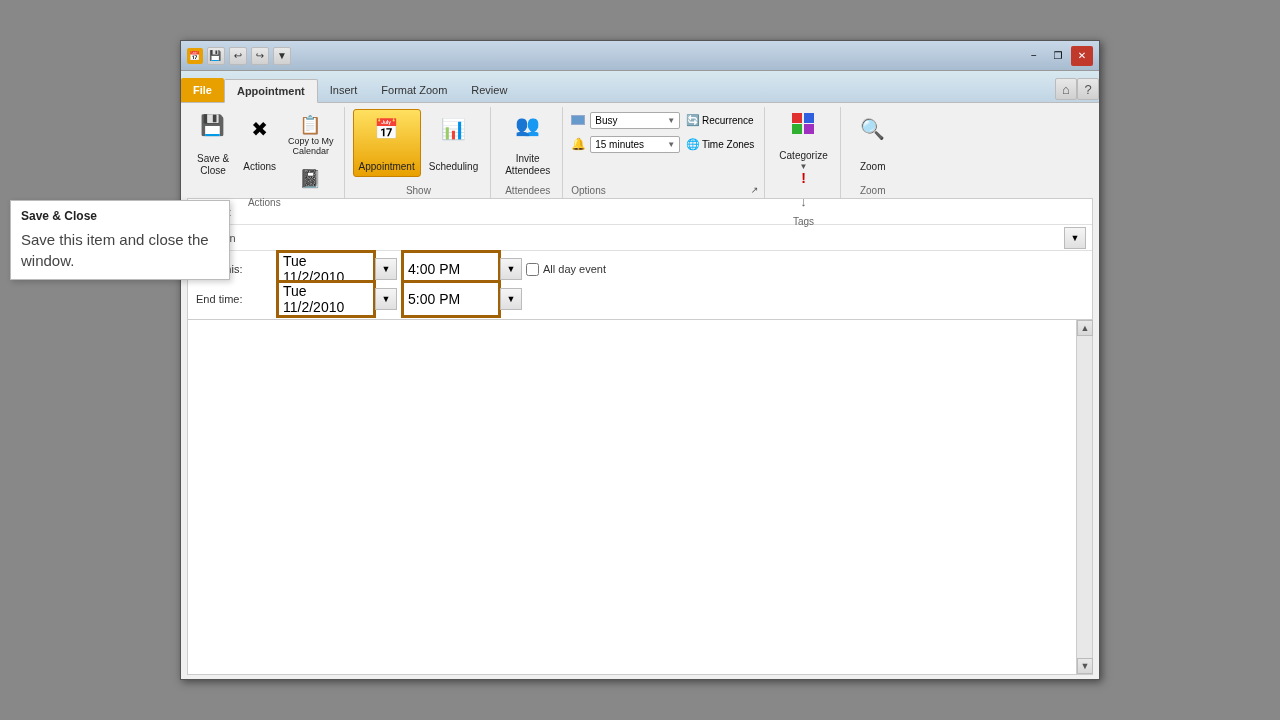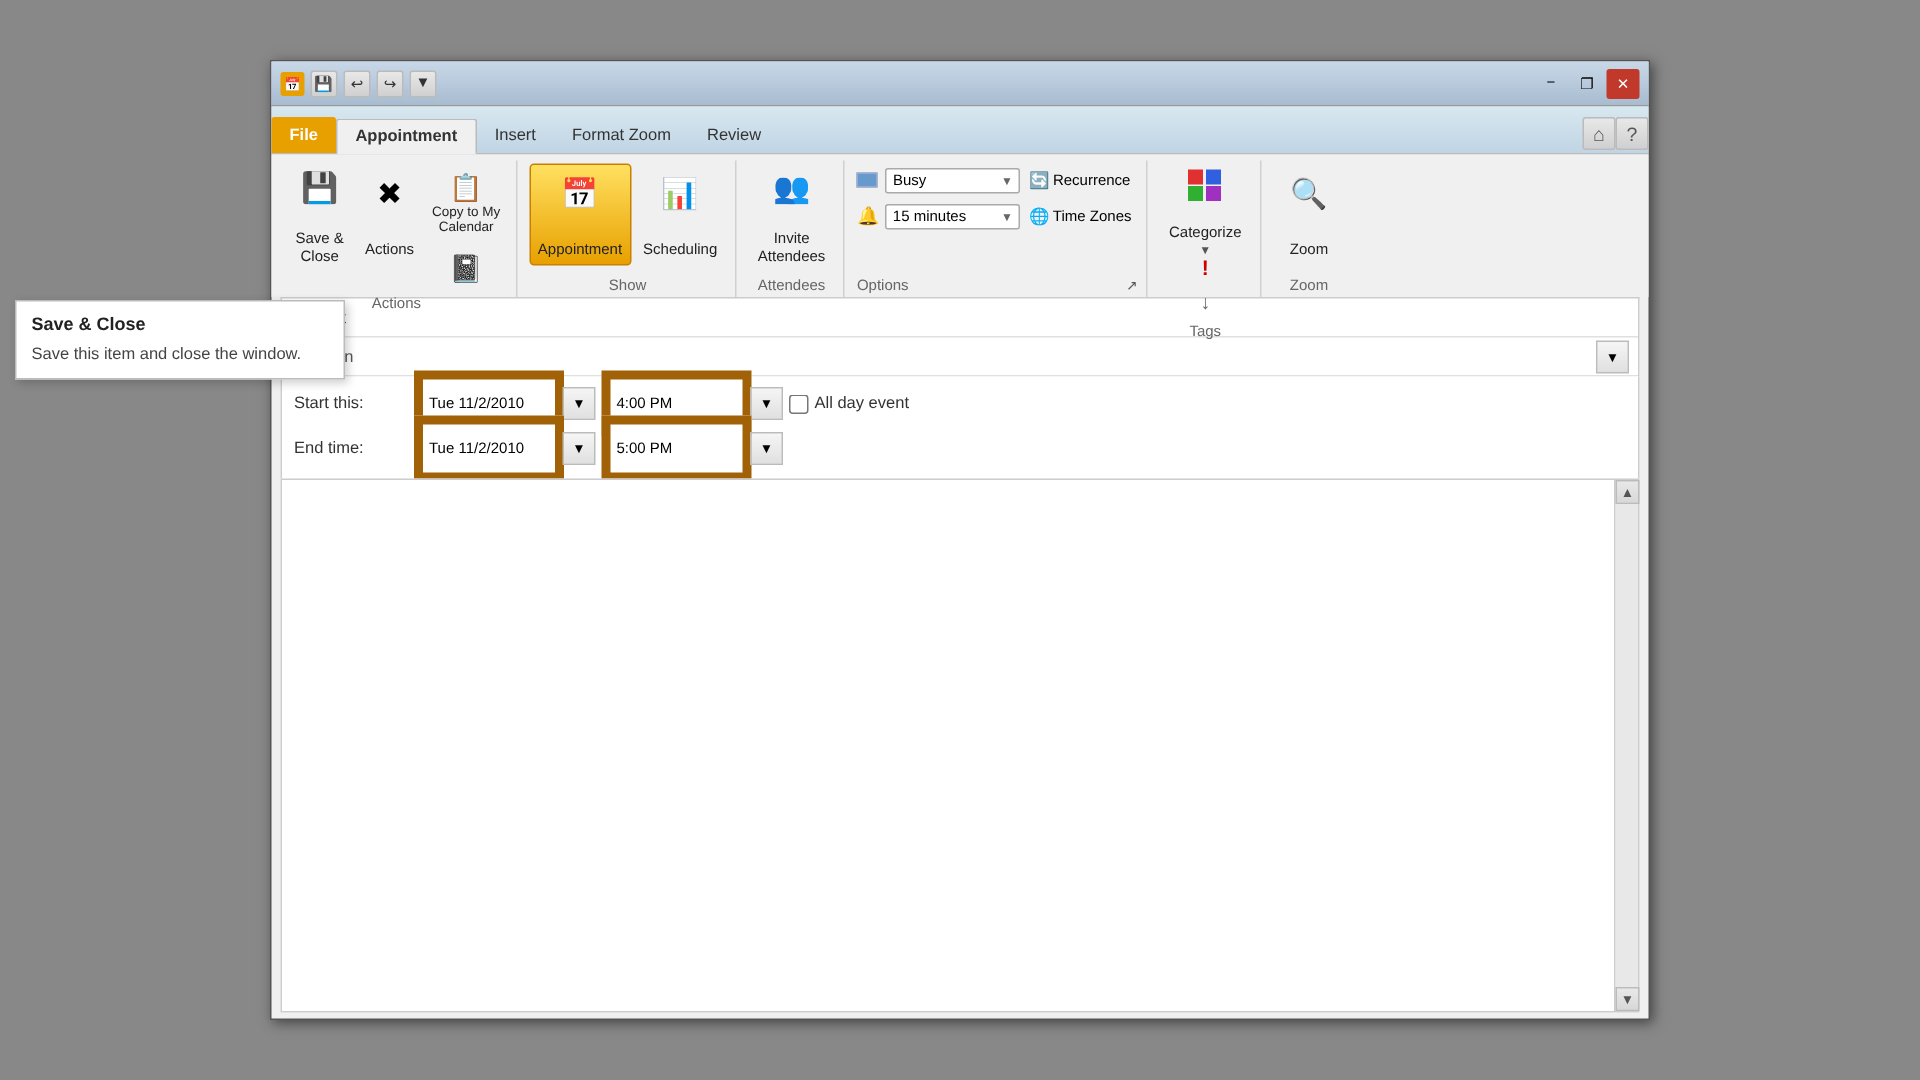--- a/index.html
+++ b/index.html
@@ -210,22 +210,22 @@
       margin-bottom: 2px;
     }
     .time-label {
       width: 80px;
       color: #333;
       font-size: 11px;
     }
     .time-input {
       width: 100px;
       height: 22px;
-      border: 6px solid #a16207;
-      font-size: 10px;
+      border: 3px solid #a16207;
+      font-size: 14px;
       padding: 16px 4px;
       background: white;
       display: flex; align-items: center;
     }
     .time-dropdown {
       width: 22px; height: 22px;
       border: 1px solid #bbb;
       background: linear-gradient(to bottom, #f5f5f5, #e0e0e0);
       display: flex; align-items: center; justify-content: center;
       cursor: pointer;
@@ -270,21 +270,21 @@
       z-index: 100;
       padding: 8px 10px;
     }
     .tooltip-title {
       font-weight: bold;
       font-size: 12px;
       color: #222;
       margin-bottom: 6px;
     }
     .tooltip-body {
-      font-size: 11px;
+      font-size: 15px;
       color: #444;
       line-height: 1.4;
     }
     
     .subject-area {
       background: white;
       margin: 0 6px;
       border: 1px solid #ccc;
       border-bottom: none;
     }

